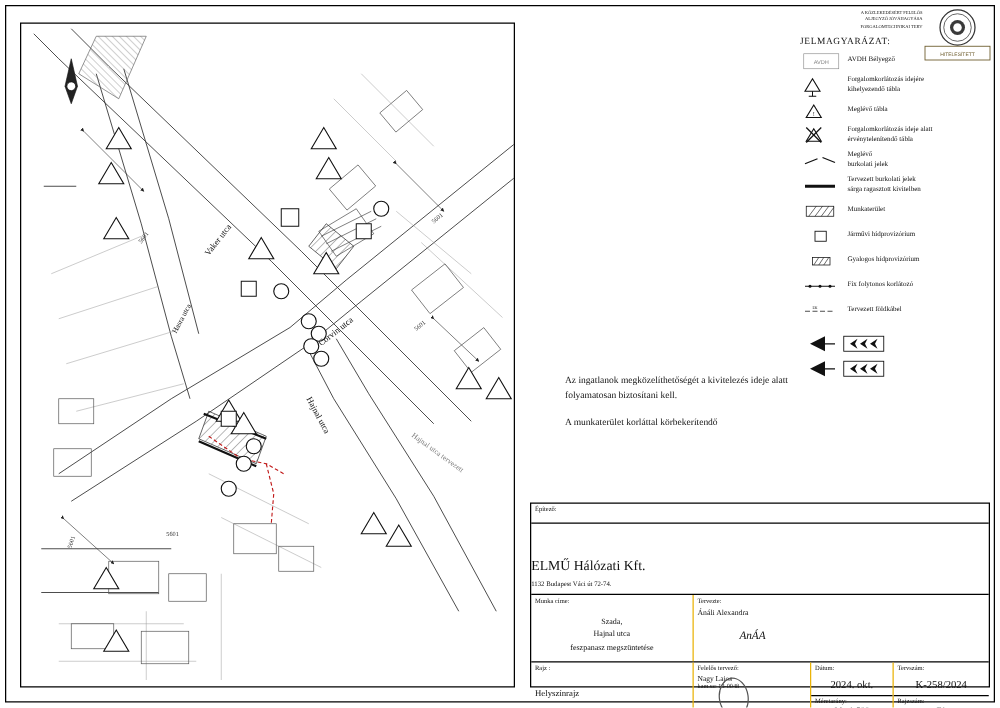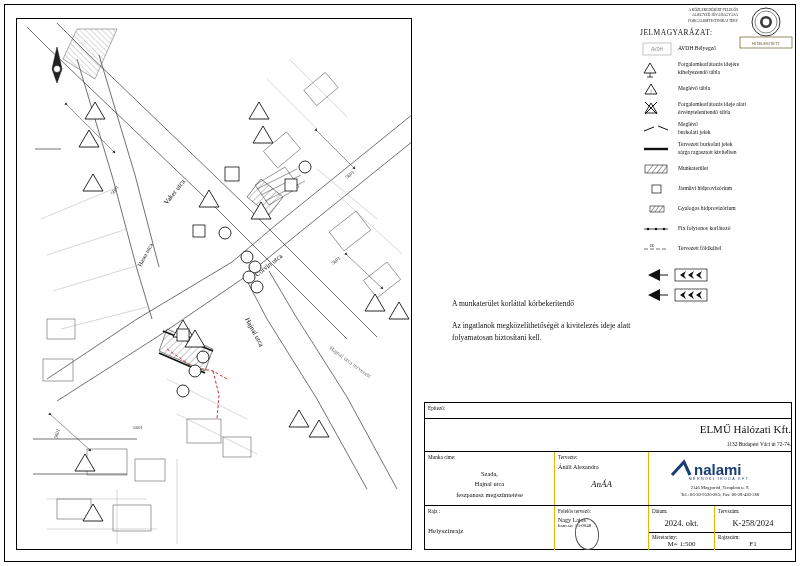--- a/index.html
+++ b/index.html
@@ -23,21 +23,21 @@
   
   .main-title{position:absolute;left:424px;top:382px;width:368px;text-align:center;font-size:10.5px;font-weight:bold;letter-spacing:.3px;}
   
   .tblock{position:absolute;left:424px;top:402px;width:368px;height:148px;border:1px solid #000;box-sizing:border-box;font-size:5.6px;}
   .tb-row{display:flex;border-bottom:1px solid #000;box-sizing:border-box;}
   .tb-row:last-child{border-bottom:none;}
   .tb-cell{position:relative;box-sizing:border-box;padding:2px 3px;border-right:1px solid #eab308;}
   .tb-cell:last-child{border-right:none;}
   .tb-lbl{font-size:5.2px;}
   .r-epito{height:16px;}
-  .r-name{height:32px;display:flex;flex-direction:column;align-items:flex-end;justify-content:center;border-bottom:1px solid #000;}
+  .r-name{height:32px;display:flex;flex-direction:column;align-items:flex-start;justify-content:center;border-bottom:1px solid #000;margin-top:24px;}
   .co-name{font-size:11px;font-family:"Liberation Serif",serif;}
   .co-addr{font-size:5.4px;margin-top:6px;}
   .r-mid{height:54px;}
   .c-munka{width:130px;}
   .c-terv{width:94px;}
   .c-logo{flex:1;display:flex;flex-direction:column;align-items:center;justify-content:center;}
   .munka-body{text-align:center;font-size:6.4px;line-height:1.6;margin-top:9px;}
   .terv-name{font-size:6.2px;margin-top:3px;}
   .sign{font-family:"Liberation Serif",serif;font-style:italic;font-size:9px;margin-top:9px;text-align:center;}
   .r-bot{height:44px;}
@@ -377,22 +377,22 @@
               <path d="M12,4 L6,8 L12,12 L10,8 Z"></path>
               <path d="M20,4 L14,8 L20,12 L18,8 Z"></path>
               <path d="M28,4 L22,8 L28,12 L26,8 Z"></path>
             </g>
           </svg>
       </div>
     </div>
   </div>
 
   <div class="notes">
+    <p>Az ingatlanok megközelíthetőségét a kivitelezés ideje alatt folyamatosan biztosítani kell.</p>
     <p>A munkaterület korláttal körbekerítendő</p>
-    <p>Az ingatlanok megközelíthetőségét a kivitelezés ideje alatt folyamatosan biztosítani kell.</p>
   </div>
 
 
   <div class="tblock">
     <div class="tb-row r-epito">
       <div class="tb-cell tb-lbl" style="flex:1;border-right:none;">Építező:</div>
     </div>
     <div class="r-name">
       <div class="co-name">ELMŰ Hálózati Kft.</div>
       <div class="co-addr">1132 Budapest Váci út 72-74.</div>
@@ -400,28 +400,20 @@
 
     <div class="tb-row r-mid">
       <div class="tb-cell c-munka">
         <div class="tb-lbl">Munka címe:</div>
         <div class="munka-body">Szada,<br>Hajnal utca<br>feszpanasz megszüntetése</div>
       </div>
       <div class="tb-cell c-terv">
         <div class="tb-lbl">Tervezte:</div>
         <div class="terv-name">Ánáli Alexandra</div>
         <div class="sign">AnÁA</div>
-      </div>
-      <div class="tb-cell c-logo">
-        <svg width="100" height="20" viewBox="0 0 100 20">
-          <path d="M2,16 L14,3 L20,16" fill="none" stroke="#1a3e73" stroke-width="3"></path>
-          <text x="24" y="16" font-size="15" font-weight="bold" fill="#1a3e73" font-family="'Liberation Sans',sans-serif">nalami</text>
-        </svg>
-        <div class="logo-sub">MÉRNÖKI IRODA KFT.</div>
-        <div class="logo-addr">2146 Mogyoród, Templom u. 9.<br>Tel.: 06-30-9526-285; Fax: 06-28-430-368</div>
       </div>
     </div>
 
     <div class="tb-row r-bot" style="position:relative;">
       <div class="tb-cell c-rajz">
         <div class="tb-lbl">Rajz :</div>
         <div class="rajz-body">Helyszínrajz</div>
       </div>
       <div class="tb-cell c-fel">
         <div class="tb-lbl">Felelős tervező:</div>

